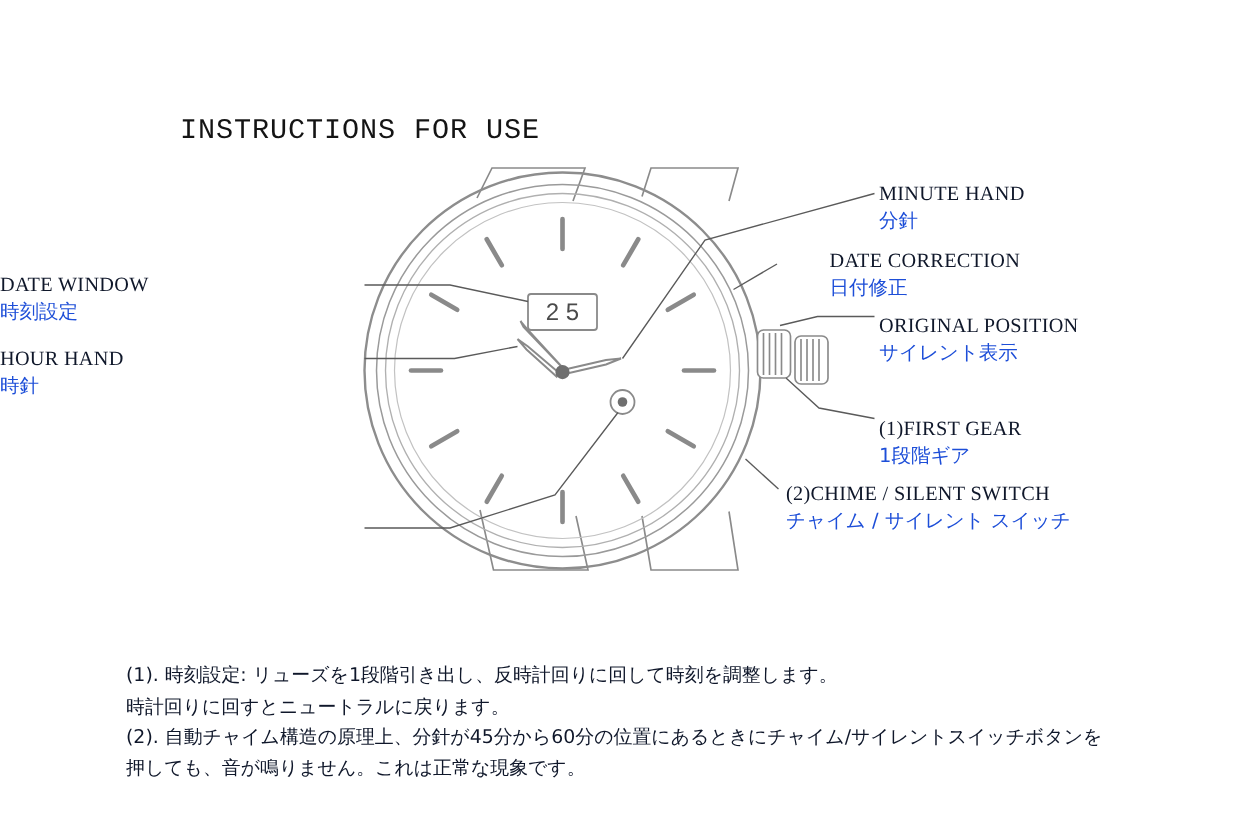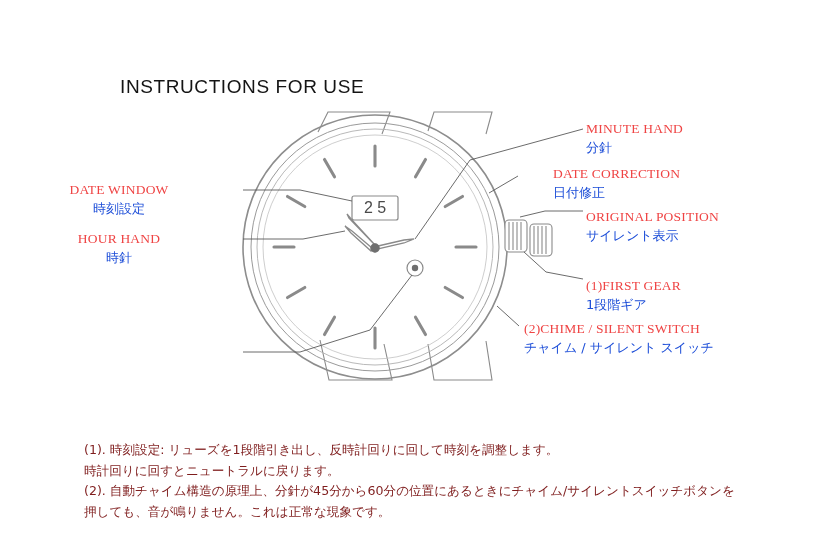--- a/index.html
+++ b/index.html
@@ -20,58 +20,58 @@
     position: absolute;
     left: 0;
     top: 0;
     width: 840px;
     height: 560px;
   }
   .title {
     position: absolute;
     left: 120px;
     top: 76px;
-    font-family: Liberation Sans, sans-serif;
+    font-family: Liberation Mono, monospace;
     font-size: 19px;
     letter-spacing: 0.6px;
     color: #141414;
     white-space: nowrap;
   }
   .callout {
     position: absolute;
     white-space: nowrap;
     line-height: 1.35;
   }
   .callout .en {
     font-family: "Liberation Serif", serif;
     font-size: 13.5px;
-    color: #ef4444;
+    color: #0f172a;
     letter-spacing: 0.2px;
     display: block;
   }
   .callout .jp {
     font-family: "DejaVu Sans", sans-serif;
     font-size: 13px;
     color: #1d4ed8;
     display: block;
     margin-top: 1px;
   }
   .callout.right { text-align: left; }
-  .callout.left  { text-align: center; }
+  .callout.left  { text-align: left; }
   .callout.center { text-align: center; }
 
   .notes {
     position: absolute;
     left: 84px;
     top: 440px;
     width: 700px;
     font-family: "DejaVu Sans", sans-serif;
     font-size: 12.6px;
     line-height: 1.55;
-    color: #7f1d1d;
+    color: #0f172a;
   }
   .notes p { margin: 0 0 1px 0; }
 </style>
 </head>
 <body>
 
 <div id="page">
 
   <div class="title">INSTRUCTIONS FOR USE</div>
 

